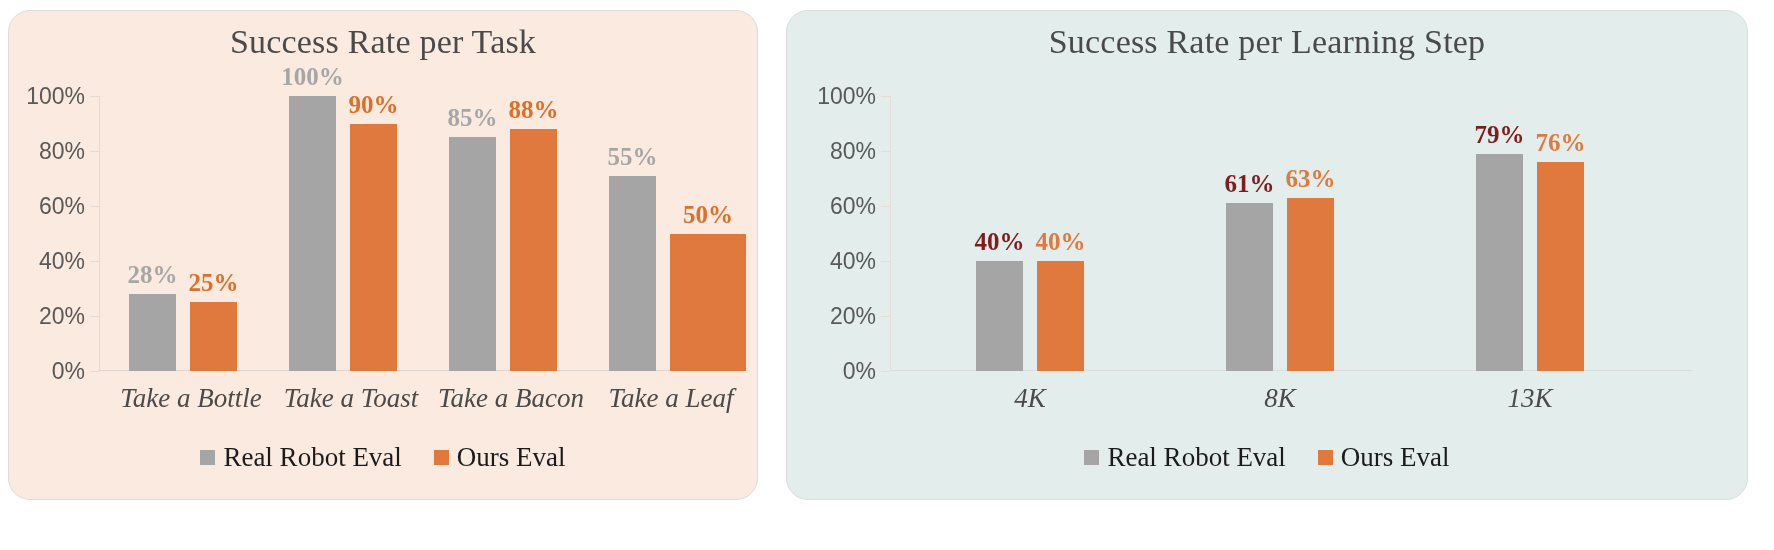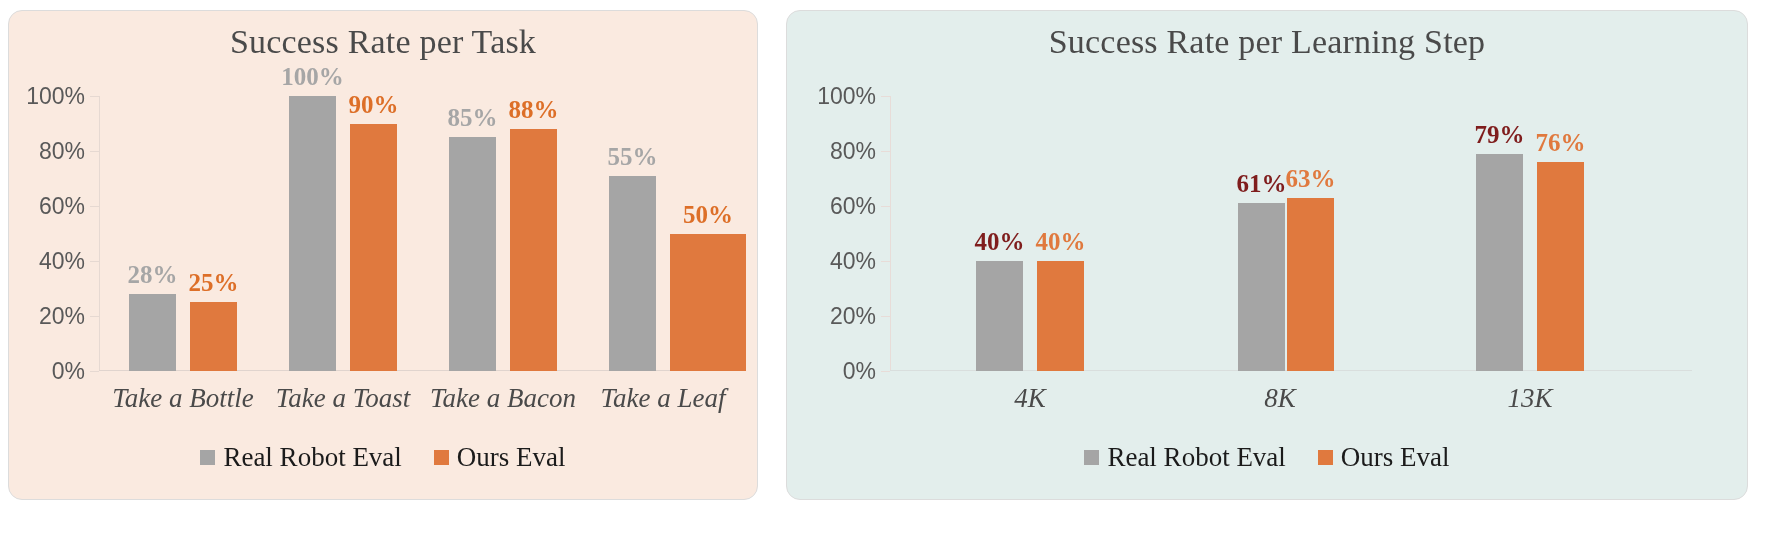--- a/index.html
+++ b/index.html
@@ -15,21 +15,21 @@
   }
   .stage {
     position: relative;
     width: 1774px;
     height: 550px;
   }
 
   
   .panel {
     position: absolute;
-    border-radius: 14px;
+    border-radius: 22px;
     border: 1px solid #dcdcdc;
     box-sizing: border-box;
     overflow: hidden;
   }
   #panel-left {
     left: 8px;  top: 10px;
     width: 750px; height: 490px;
     background: #faeae0;
   }
   #panel-right {
@@ -120,21 +120,21 @@
   
   .xlabel {
     position: absolute;
     transform: translateX(-50%);
     font-family: "Liberation Serif", serif;
     font-style: italic;
     font-size: 27px;
     color: #4a4a4a;
     white-space: nowrap;
   }
-  #panel-left .xlabel  { top: 372px; }
+  #panel-left .xlabel  { top: 372px; margin-left: 8px; }
   #panel-right .xlabel { top: 372px; }
 
   
   .legend {
     position: absolute;
     left: 0; right: 0;
     bottom: 26px;
     display: flex;
     justify-content: center;
     align-items: center;
@@ -251,21 +251,21 @@
           <div class="ytick" style="top: 275px;"></div>
           <div class="ylabel" style="top: 275px;">0%</div>
         </div>
       <div id="bars-right">
           <div class="bar gray" style="left: 86px; width: 47px; height: 110px;">
             <div class="bar-label gray-lab">40%</div>
           </div>
           <div class="bar orange" style="left: 147px; width: 47px; height: 110px;">
             <div class="bar-label orange-lab">40%</div>
           </div>
-          <div class="bar gray" style="left: 336px; width: 47px; height: 167.75px; margin-left: 12px;">
+          <div class="bar gray" style="left: 336px; width: 47px; height: 167.75px;">
             <div class="bar-label gray-lab">61%</div>
           </div>
           <div class="bar orange" style="left: 397px; width: 47px; height: 173.25px;">
             <div class="bar-label orange-lab">63%</div>
           </div>
           <div class="bar gray" style="left: 586px; width: 47px; height: 217.25px;">
             <div class="bar-label gray-lab">79%</div>
           </div>
           <div class="bar orange" style="left: 647px; width: 47px; height: 209px;">
             <div class="bar-label orange-lab">76%</div>

